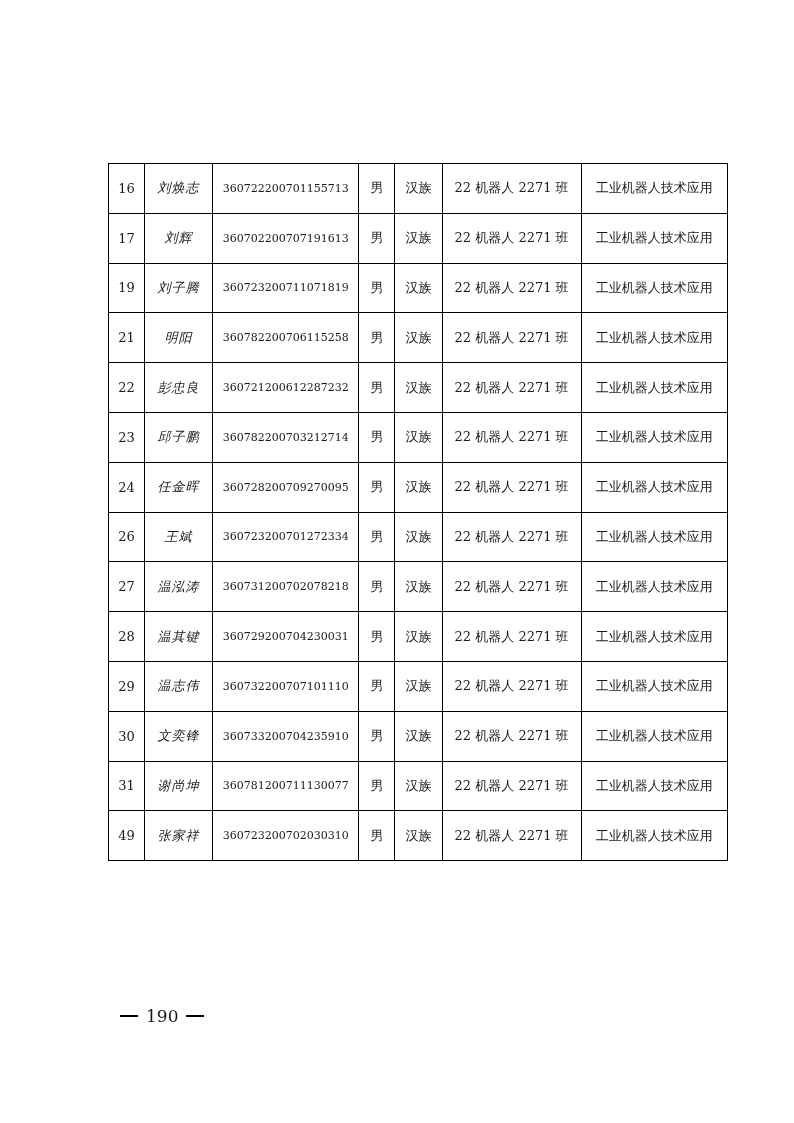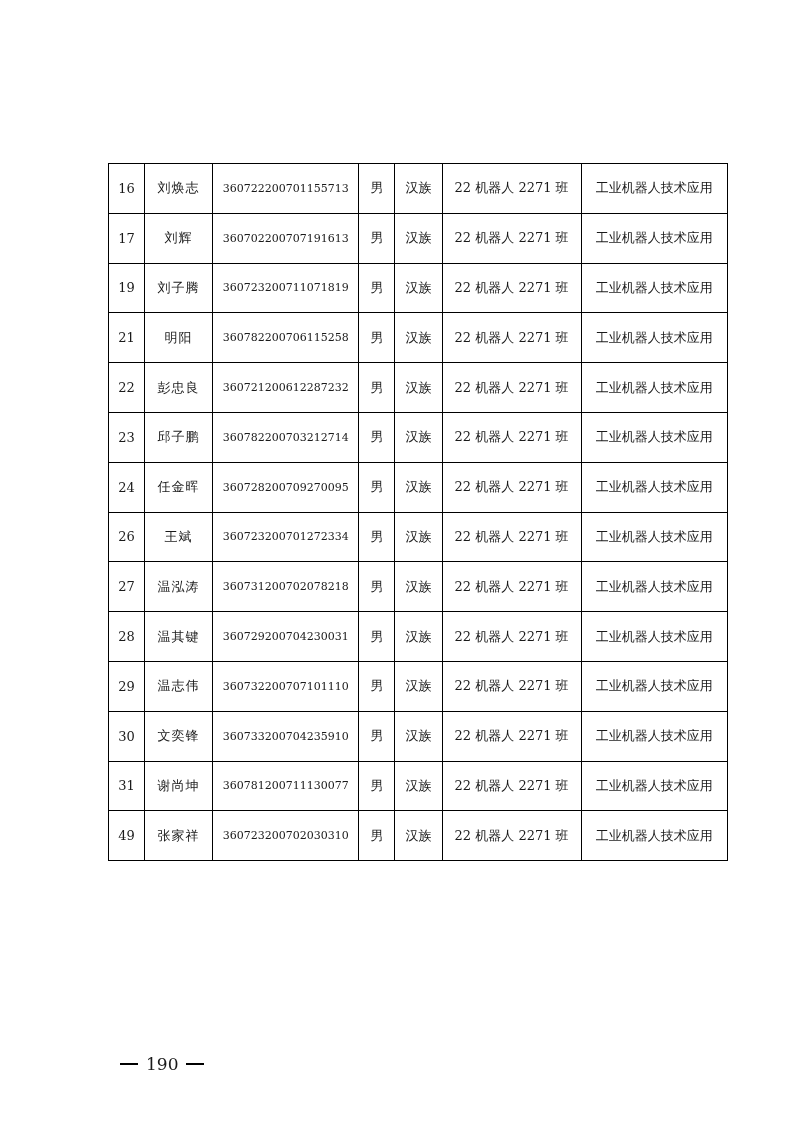--- a/index.html
+++ b/index.html
@@ -34,32 +34,31 @@
       white-space: nowrap;
       overflow: hidden;
     }
     .col-idx { width: 36px; }
     .col-name { width: 68px; }
     .col-id { width: 146px; }
     .col-gender { width: 36px; }
     .col-eth { width: 47px; }
     .col-class { width: 139px; }
     .col-major { width: 146px; }
-    .name-cell { letter-spacing: 1px; }
+    .name-cell { letter-spacing: 1px; font-style: italic; }
     .id-cell { font-size: 11px; letter-spacing: 0px; }
     .page-footer {
       position: absolute;
       left: 120px;
       top: 1006px;
       display: flex;
       align-items: center;
       gap: 8px;
       font-size: 17px;
       color: #1a1a1a;
-      margin-top: 48px;
     }
     .dash {
       display: inline-block;
       width: 18px;
       height: 2px;
       background: #000000;
     }
   </style>
 </head>
 <body>

